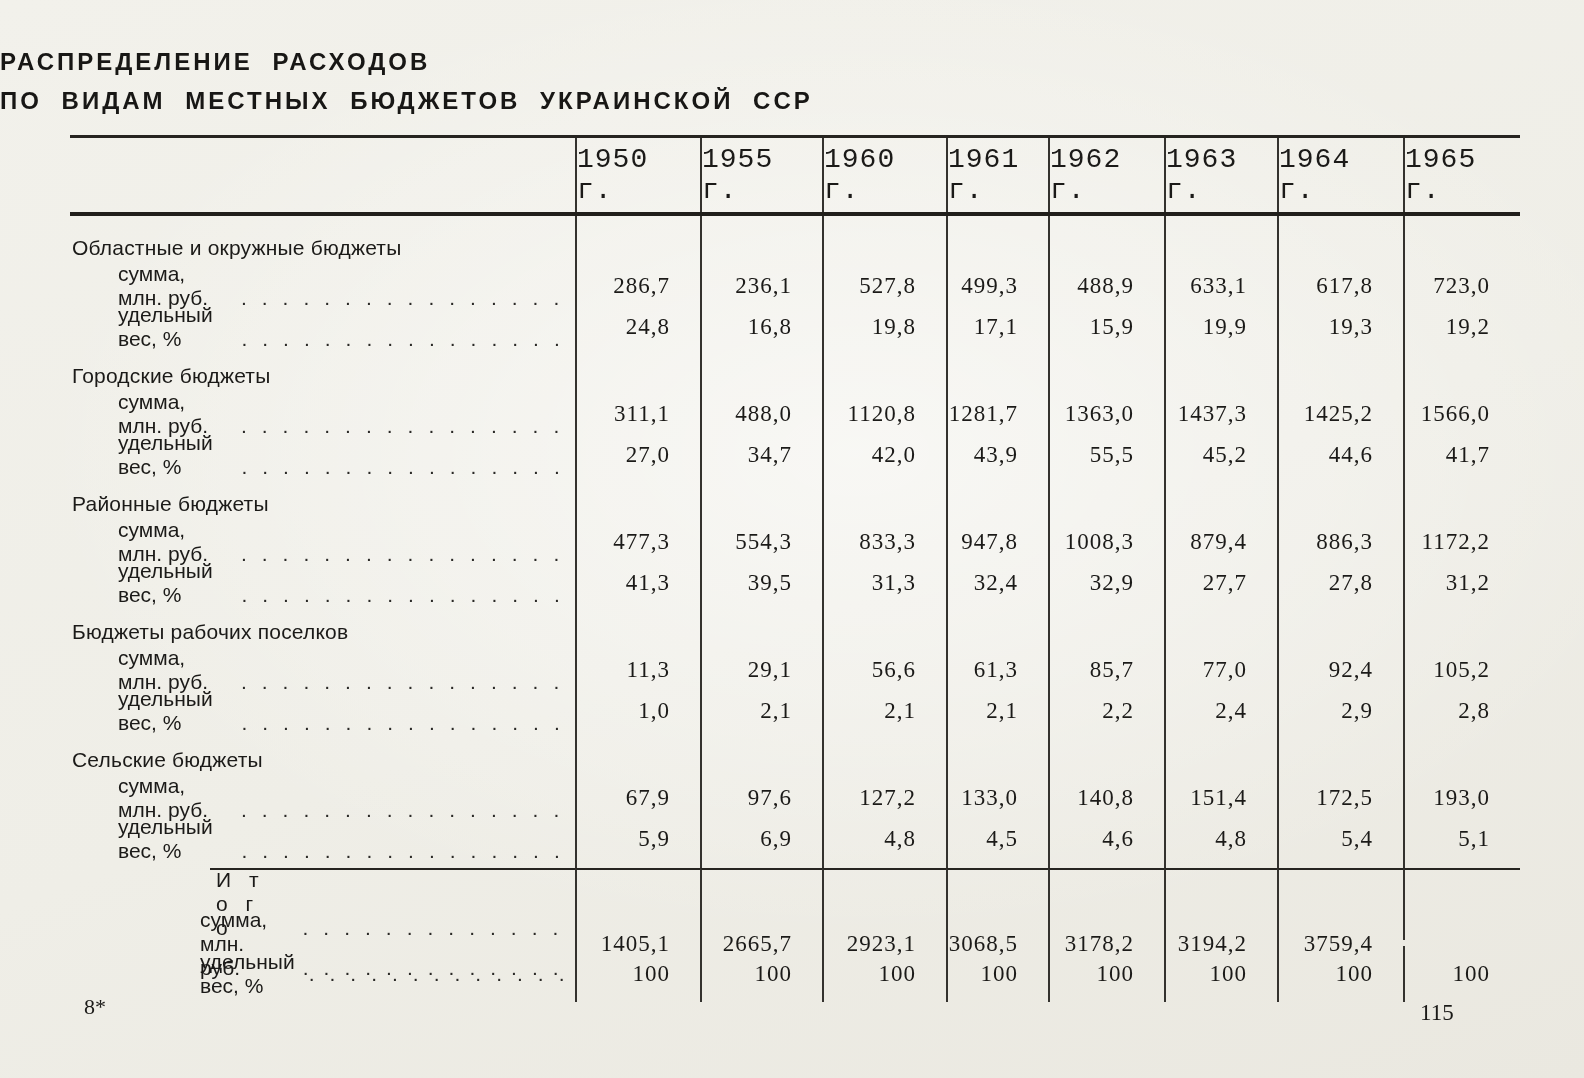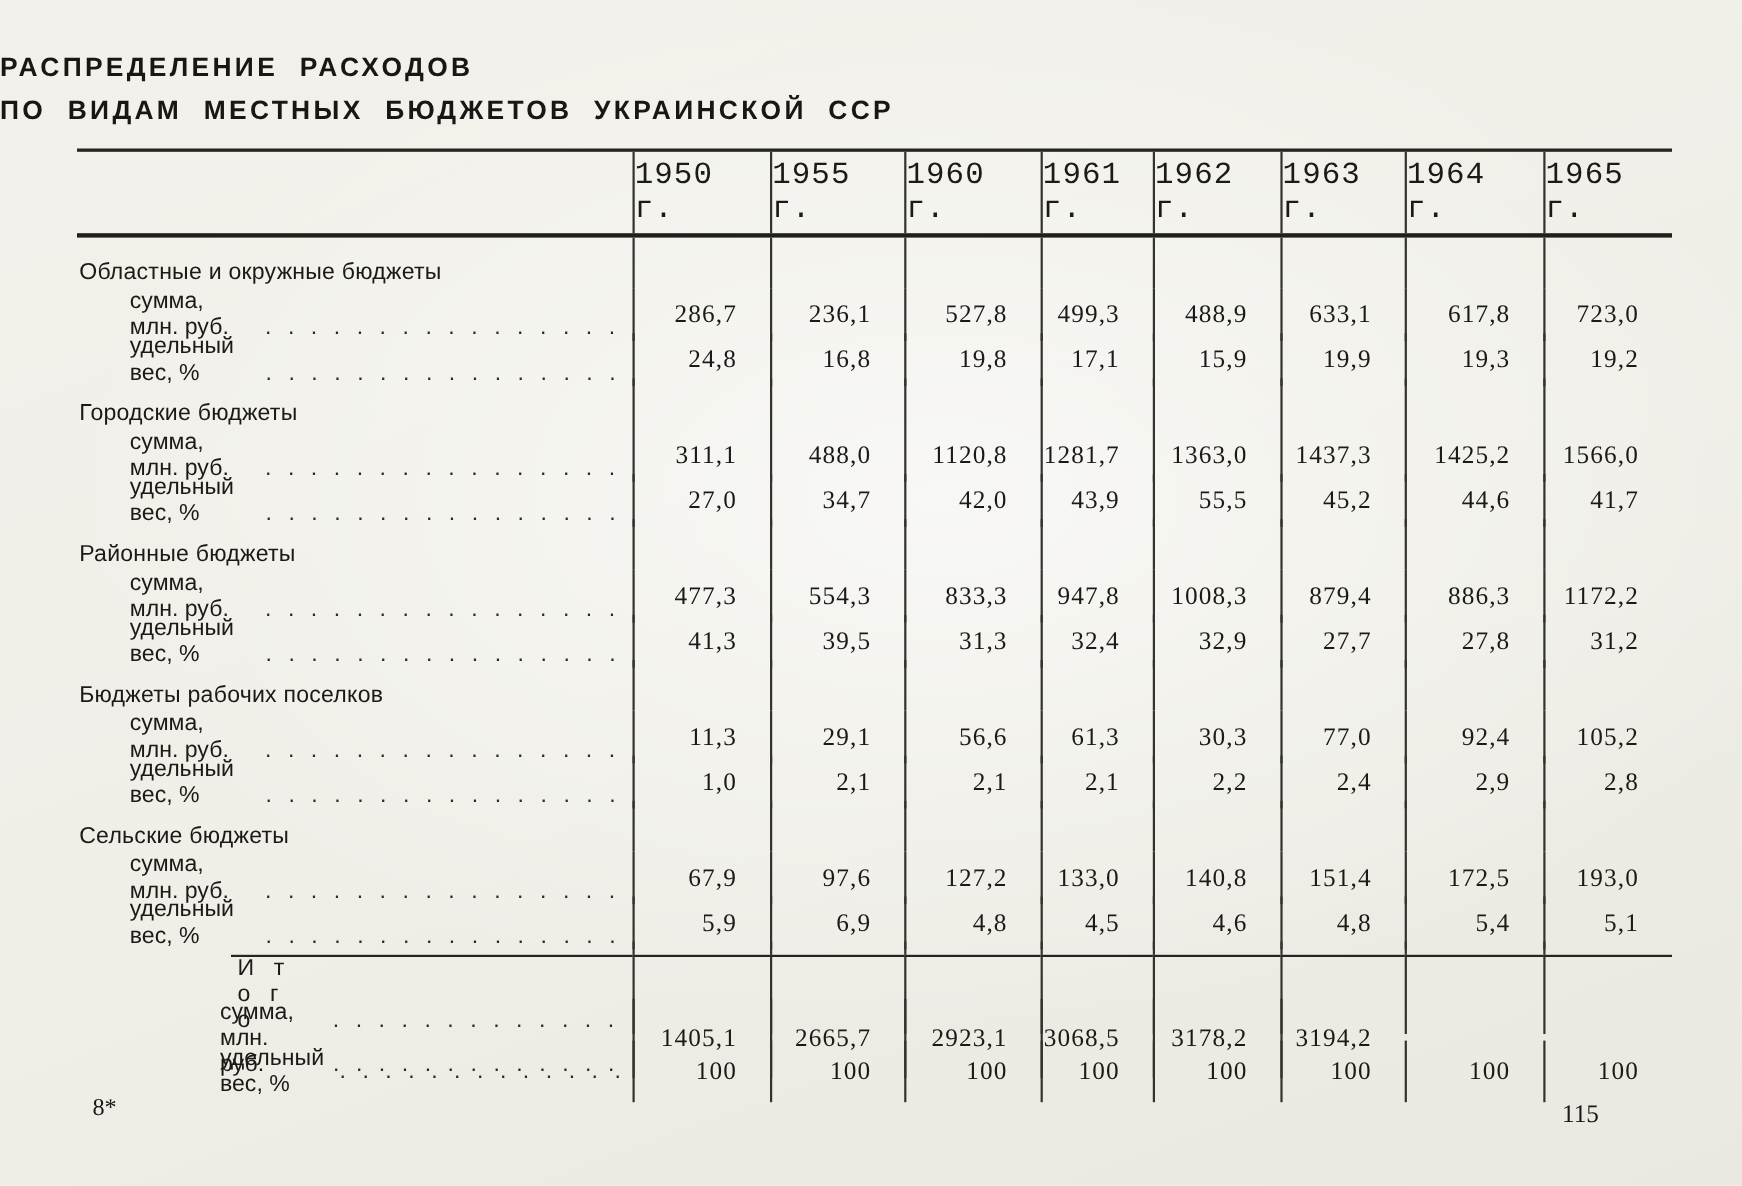--- a/index.html
+++ b/index.html
@@ -205,21 +205,21 @@
     </div>
     <div class="row drow">
       <div class="c lab sub">
         <span>сумма, млн. руб.</span>
         <span class="dots">........................</span>
       </div>
       <div class="c d num">11,3</div>
       <div class="c d num">29,1</div>
       <div class="c d num">56,6</div>
       <div class="c d num">61,3</div>
-      <div class="c d num">30,3</div>
+      <div class="c d num">85,7</div>
       <div class="c d num">77,0</div>
       <div class="c d num">92,4</div>
       <div class="c d num">105,2</div>
     </div>
     <div class="row drow">
       <div class="c lab sub">
         <span>удельный вес, %</span>
         <span class="dots">........................</span>
       </div>
       <div class="c d num">1,0</div>
@@ -303,20 +303,21 @@
       <div class="c lab tsub">
         <span>сумма, млн. руб.</span>
         <span class="dots">........................</span>
       </div>
       <div class="c d num">1405,1</div>
       <div class="c d num">2665,7</div>
       <div class="c d num">2923,1</div>
       <div class="c d num">3068,5</div>
       <div class="c d num">3178,2</div>
       <div class="c d num">3194,2</div>
+      <div class="c d num">3759,4</div>
     </div>
 
     <div class="row tlrow">
       <div class="c lab tsub">
         <span>удельный вес, %</span>
         <span class="dots">........................</span>
       </div>
       <div class="c d num">100</div>
       <div class="c d num">100</div>
       <div class="c d num">100</div>

